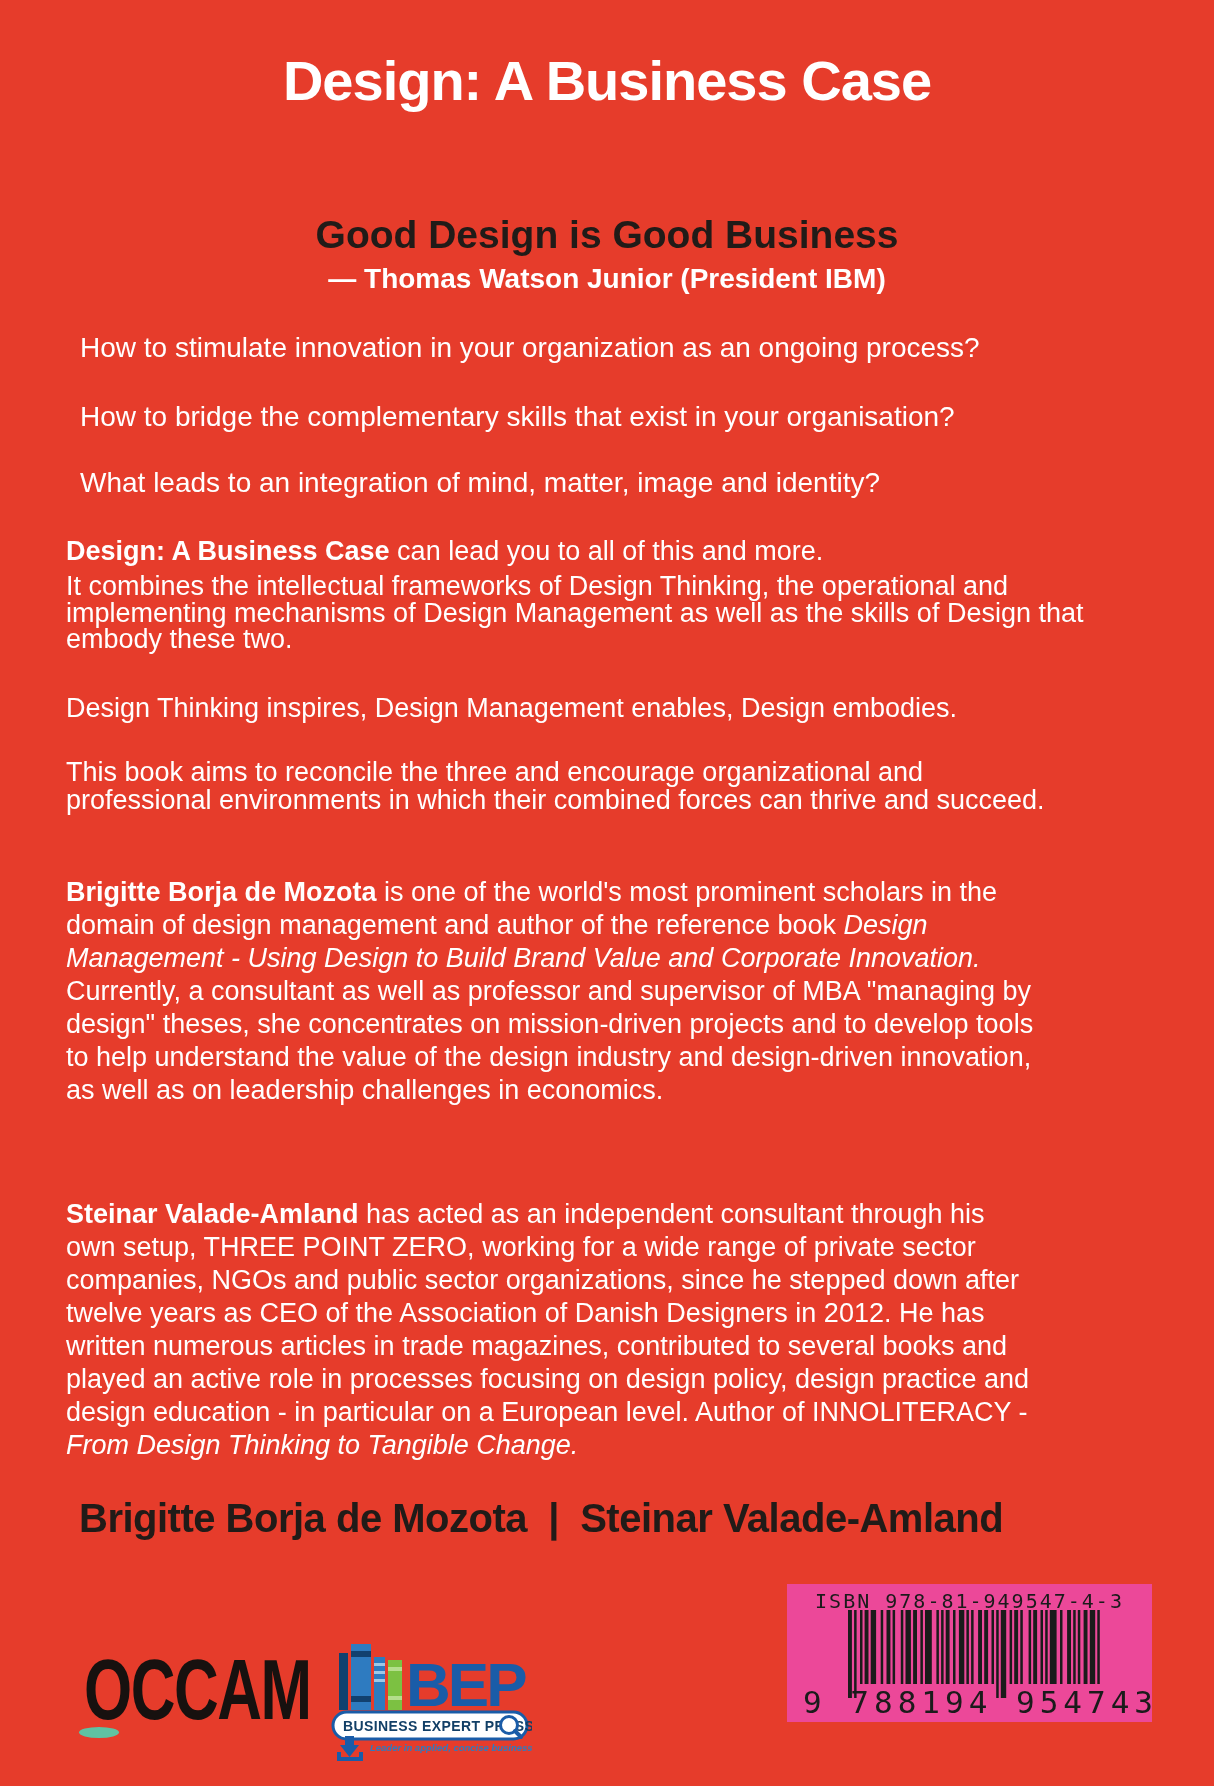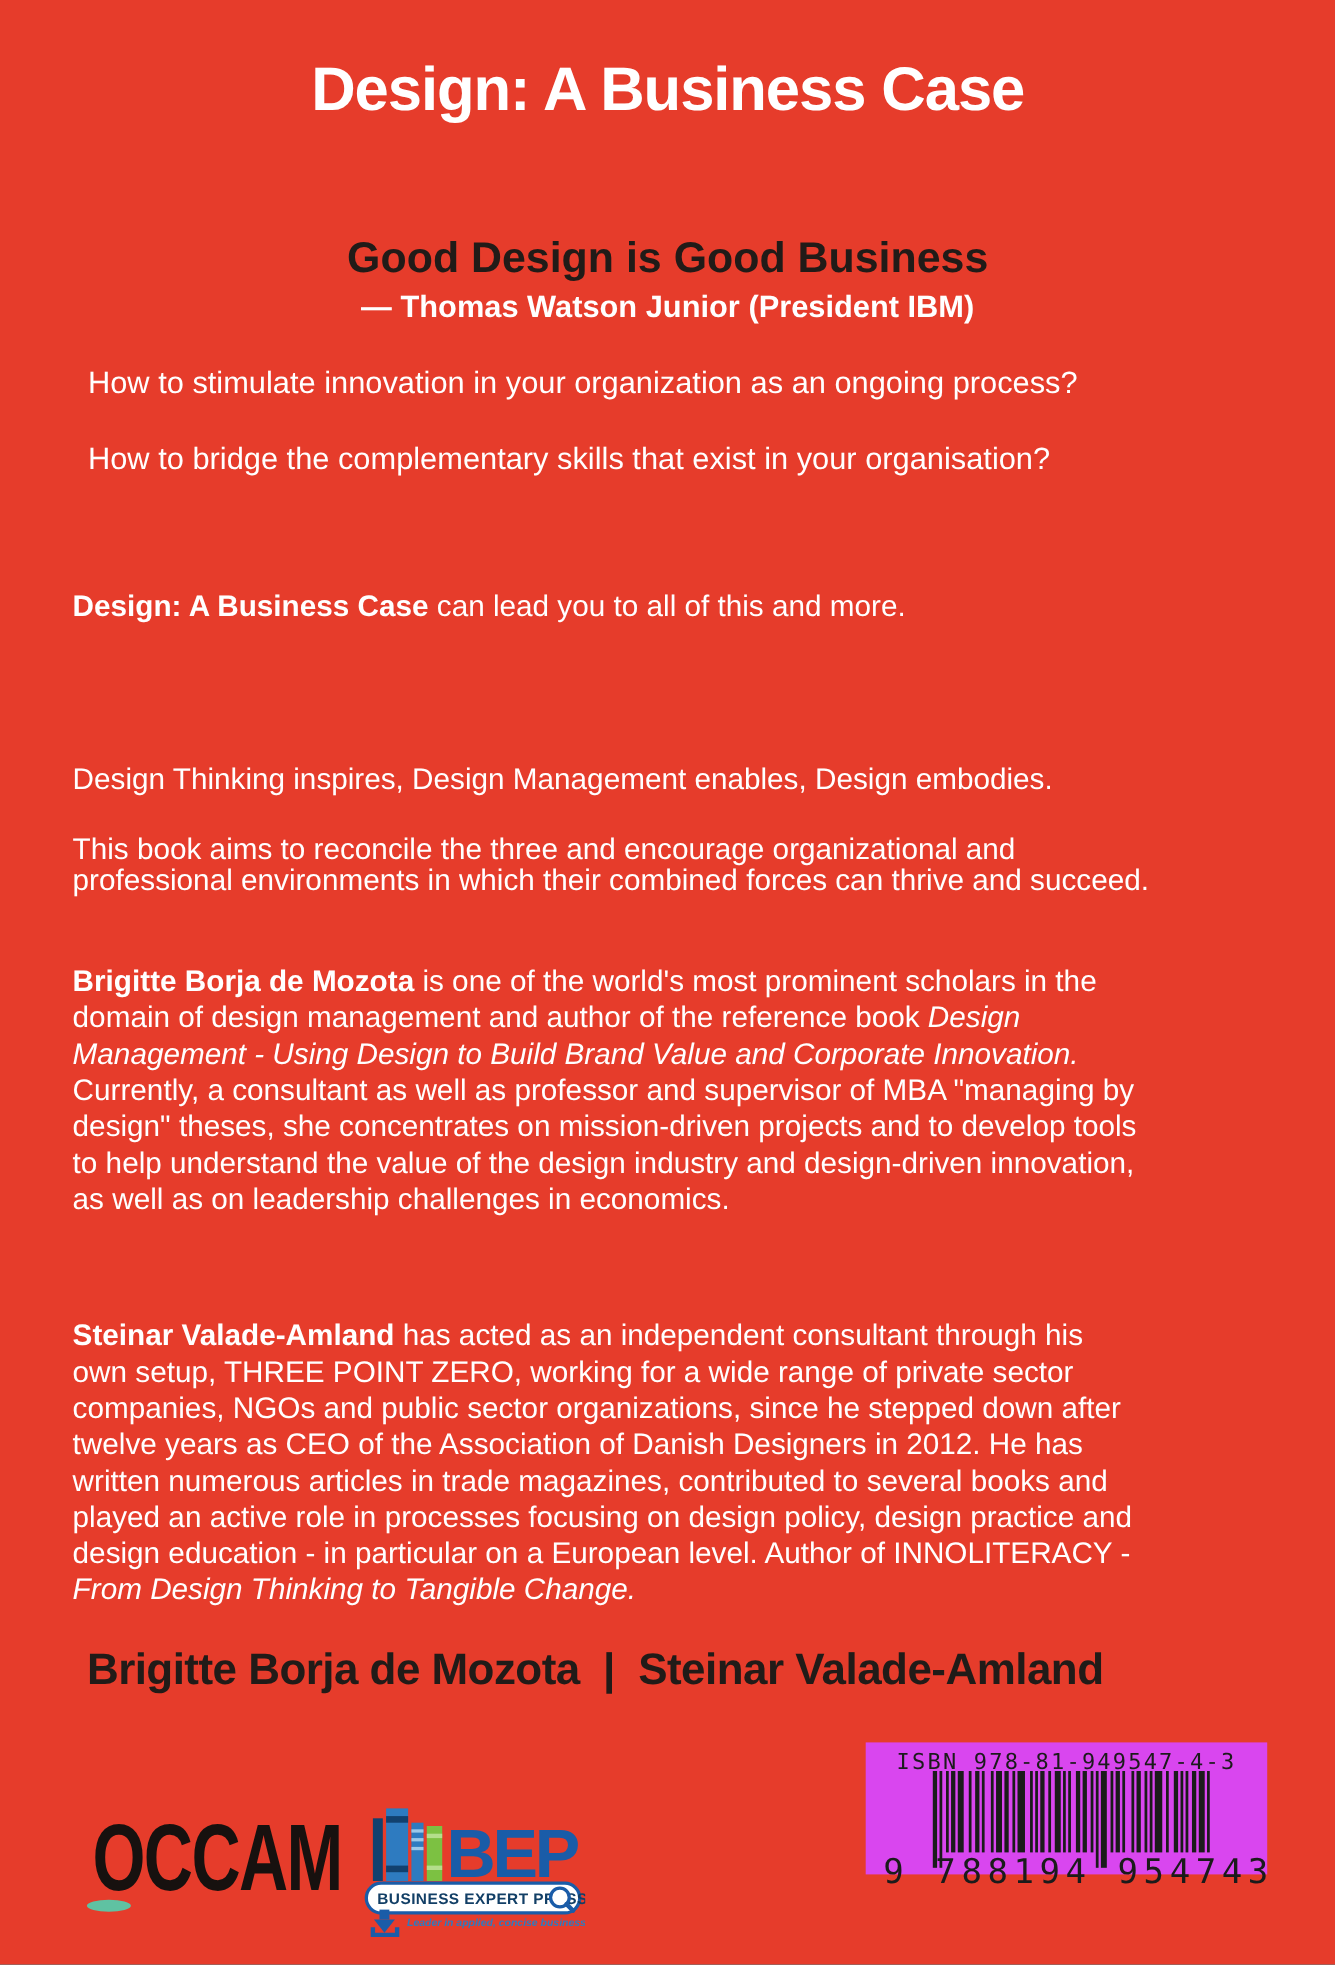--- a/index.html
+++ b/index.html
@@ -51,21 +51,21 @@
   }
   .occam-dot{
     position:absolute;left:-5px;top:81px;width:40px;height:11px;
     background:var(--teal);border-radius:50%;
   }
 
   
   .bep{left:330px;top:1630px;width:202px;height:136px;}
 
   
-  .barcode{left:787px;top:1584px;width:365px;height:120px;background:#d946ef;color:#1b1b1b;}
+  .barcode{left:787px;top:1584px;width:365px;height:138px;background:#ec4899;color:#1b1b1b;}
   .barcode-label{
     position:absolute;left:0;top:5px;width:100%;text-align:center;
     font-family:"DejaVu Sans Mono",monospace;font-size:20px;letter-spacing:2px;color:#1b1b1b;
   }
   .barcode-svg{position:absolute;left:0;top:0;}
   .barcode-digits{
     position:absolute;left:16px;top:100px;width:100%;
     font-family:"DejaVu Sans Mono",monospace;font-size:31px;letter-spacing:5px;color:#1b1b1b;
   }
 </style>
@@ -74,23 +74,25 @@
 
 <div class="cover">
 
   <h1 class="abs center book-title">Design: A Business Case</h1>
 
   <div class="abs center quote-line">Good Design is Good Business</div>
   <div class="abs center quote-attr">— Thomas Watson Junior (President IBM)</div>
 
   <p class="abs q q1">How to stimulate innovation in your organization as an ongoing process?</p>
   <p class="abs q q2">How to bridge the complementary skills that exist in your organisation?</p>
+  <p class="abs q q3">What leads to an integration of mind, matter, image and identity?</p>
 
   <div class="abs pitch">
     <div class="pitch-lead"><span class="seg-b">Design: A Business Case</span><span> can lead you to all of this and more.</span></div>
+    <div class="pitch-body">It combines the intellectual frameworks of Design Thinking, the operational and implementing mechanisms of Design Management as well as the skills of Design that embody these two.</div>
   </div>
 
   <p class="abs tagline">Design Thinking inspires, Design Management enables, Design embodies.</p>
 
   <p class="abs aim">This book aims to reconcile the three and encourage organizational and professional environments in which their combined forces can thrive and succeed.</p>
 
   <p class="abs bio bio1"><span class="seg-b">Brigitte Borja de Mozota</span><span> is one of the world's most prominent scholars in the domain of design management and author of the reference book </span><span class="seg-i">Design Management - Using Design to Build Brand Value and Corporate Innovation.</span><span> Currently, a consultant as well as professor and supervisor of MBA "managing by design" theses, she concentrates on mission-driven projects and to develop tools to help understand the value of the design industry and design-driven innovation, as well as on leadership challenges in economics.</span></p>
   <p class="abs bio bio2"><span class="seg-b">Steinar Valade-Amland</span><span> has acted as an independent consultant through his own setup, THREE POINT ZERO, working for a wide range of private sector companies, NGOs and public sector organizations, since he stepped down after twelve years as CEO of the Association of Danish Designers in 2012. He has written numerous articles in trade magazines, contributed to several books and played an active role in processes focusing on design policy, design practice and design education - in particular on a European level. Author of INNOLITERACY - </span><span class="seg-i">From Design Thinking to Tangible Change.</span></p>
 
   <div class="abs authors-line pre">Brigitte Borja de Mozota  |  Steinar Valade-Amland</div>

